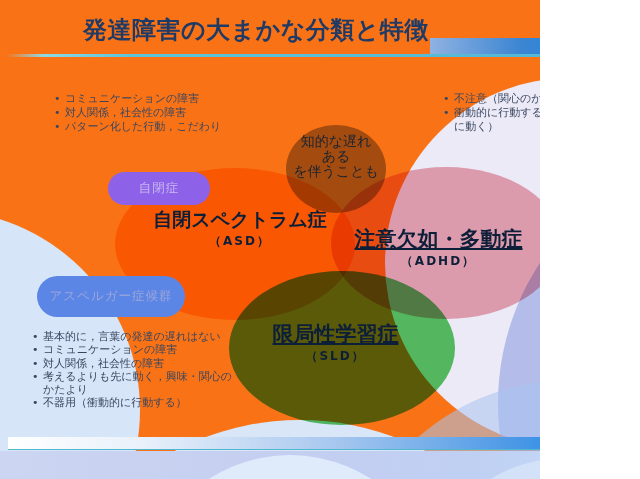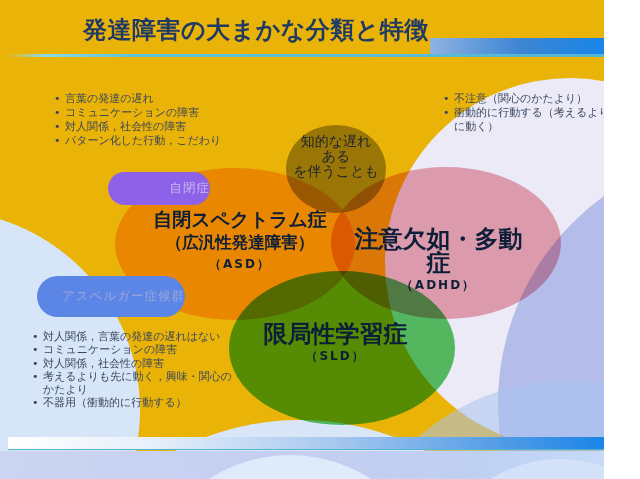--- a/index.html
+++ b/index.html
@@ -1,34 +1,34 @@
 <!DOCTYPE html>
 <html><head>
 <meta charset="utf-8">
 <style>
   html,body{margin:0;padding:0;background:#fff;}
-  .stage{position:relative;width:604px;height:479px;background:#eab308;overflow:hidden;
+  .stage{position:relative;width:540px;height:479px;background:#f97316;overflow:hidden;
          font-family:"DejaVu Sans","Liberation Sans",sans-serif;}
   .bg-circle{position:absolute;border-radius:50%;}
   
   .title{position:absolute;left:83px;top:13px;width:420px;font-size:24px;line-height:34px;
          font-weight:700;color:#203a66;letter-spacing:0.5px;white-space:nowrap;}
   .title-bar{position:absolute;left:430px;top:38px;width:202px;height:17px;
              background:linear-gradient(90deg,#8fb2e2 0%,#3c85d2 45%,#1486ea 90%,#1178d8 100%);}
   .title-rule{position:absolute;left:6px;top:54px;width:626px;height:3px;
               background:linear-gradient(90deg,rgba(190,232,240,0) 0%,#8ed9e6 6%,#5cc4d8 20%,#55b4d4 100%);}
   
   .venn{position:absolute;border-radius:50%;mix-blend-mode:multiply;}
   
-  .pill{position:absolute;border-radius:999px;display:flex;align-items:center;justify-content:flex-end;
+  .pill{position:absolute;border-radius:999px;display:flex;align-items:center;justify-content:center;
         font-size:12.5px;letter-spacing:1px;}
   
   .circle-label{position:absolute;text-align:center;color:#0d1f38;font-weight:700;}
   .circle-label .l1{font-size:19px;line-height:23px;text-align:center;}
-  .circle-label .l1b{font-size:24px;line-height:24px;}
+  .circle-label .l1b{font-size:21px;line-height:24px;text-decoration:underline;}
   .circle-label .l2{font-size:16.5px;line-height:23px;}
   .circle-label .abbr{font-size:12px;line-height:20px;letter-spacing:2px;}
   .gray-label{position:absolute;left:288px;top:134px;width:96px;text-align:center;
               font-size:14px;line-height:15px;color:#1c2430;font-weight:500;}
   
   ul.bullets{position:absolute;margin:0;padding:0;list-style:none;font-size:11px;
              line-height:13.5px;color:#39455e;}
   ul.bullets li{position:relative;padding-left:13px;margin:0 0 0.5px 0;}
   ul.bullets li::before{content:"•";position:absolute;left:2px;top:0;color:#39455e;}
   
@@ -61,51 +61,49 @@
 
   <div class="pill" style="left: 108px; top: 172px; width: 102px; height: 33px; color: rgb(201, 184, 242); background: rgb(142, 98, 232);">
     <span>自閉症</span>
   </div>
   <div class="pill" style="left: 37px; top: 276px; width: 148px; height: 41px; color: rgb(155, 166, 218); background: rgb(92, 134, 230);">
     <span>アスペルガー症候群</span>
   </div>
 
   <div class="circle-label" style="left:140px;top:208px;width:200px;">
     <div class="l1">自閉スペクトラム症</div>
-    <div class="l2">（広汎性発達障害）</div>
     <div class="abbr">（ASD）</div>
   </div>
   <div class="circle-label" style="left:346px;top:227px;width:185px;">
     <div class="l1b">注意欠如・多動症</div>
     <div class="abbr">（ADHD）</div>
   </div>
   <div class="circle-label" style="left:248px;top:322px;width:175px;">
     <div class="l1b">限局性学習症</div>
     <div class="abbr">（SLD）</div>
   </div>
   <div class="gray-label">
     <div>知的な遅れ</div>
     <div>ある</div>
     <div>を伴うことも</div>
   </div>
 
   <ul class="bullets" style="left:52px;top:92px;width:195px;">
-    <li>言葉の発達の遅れ</li>
     <li>コミュニケーションの障害</li>
     <li>対人関係，社会性の障害</li>
     <li>パターン化した行動，こだわり</li>
   </ul>
 
   <ul class="bullets" style="left:441px;top:92px;width:192px;">
     <li>不注意（関心のかたより）</li>
     <li>衝動的に行動する（考えるよりも先に動く）</li>
   </ul>
 
   <ul class="bullets" style="left:30px;top:331px;width:212px;line-height:12.8px;">
-    <li>対人関係，言葉の発達の遅れはない</li>
+    <li>基本的に，言葉の発達の遅れはない</li>
     <li>コミュニケーションの障害</li>
     <li>対人関係，社会性の障害</li>
     <li>考えるよりも先に動く，興味・関心のかたより</li>
     <li>不器用（衝動的に行動する）</li>
   </ul>
 
 
   <div class="bottom-bar"></div>
   <div class="footer">
     <div class="arc" style="left:140px;top:4px;width:300px;height:300px;background:#dfebfb;"></div>

